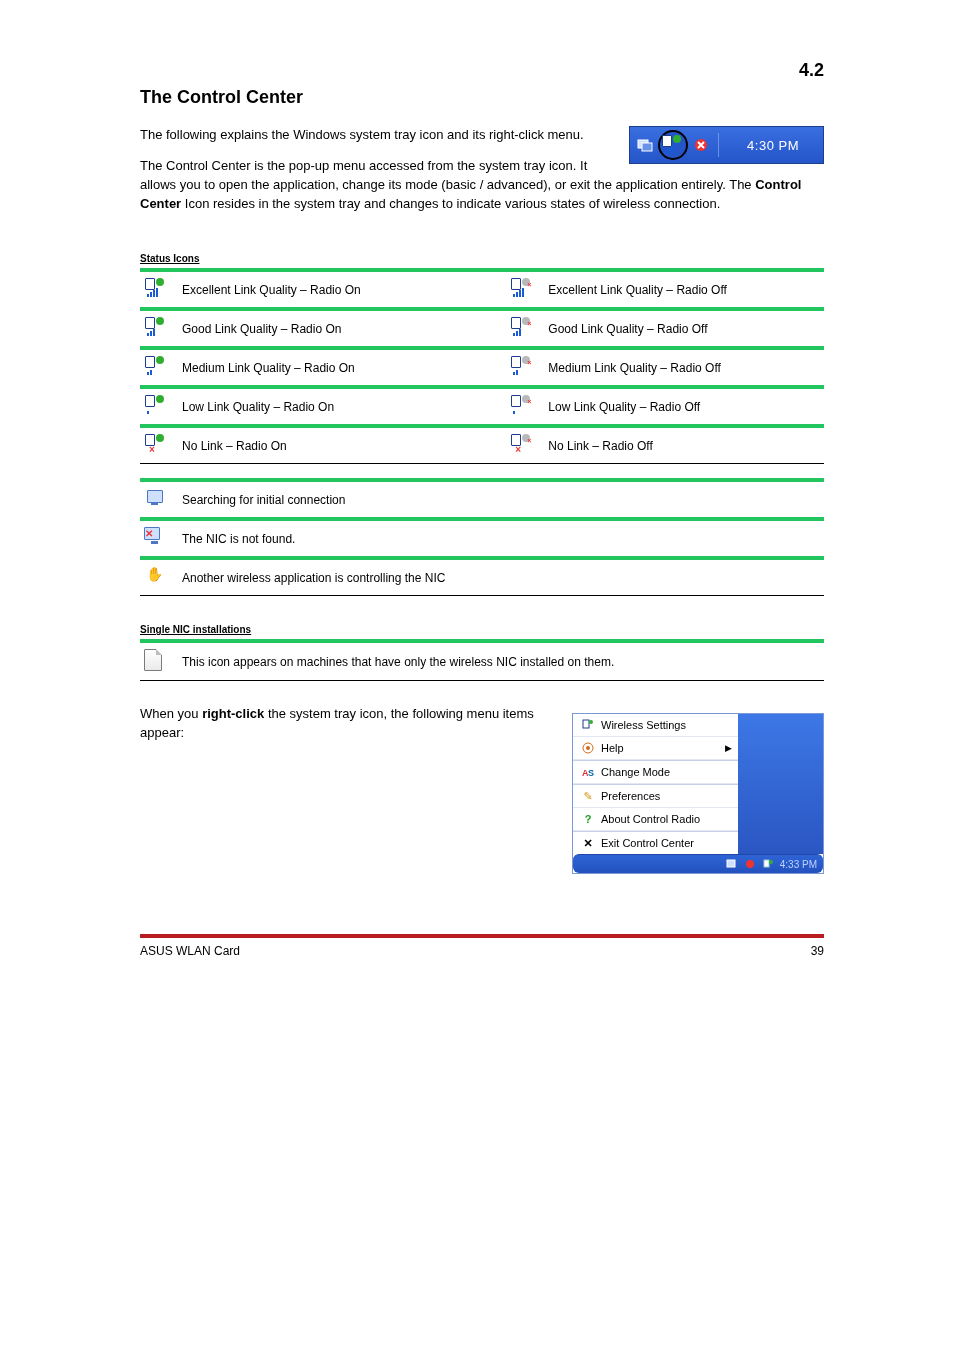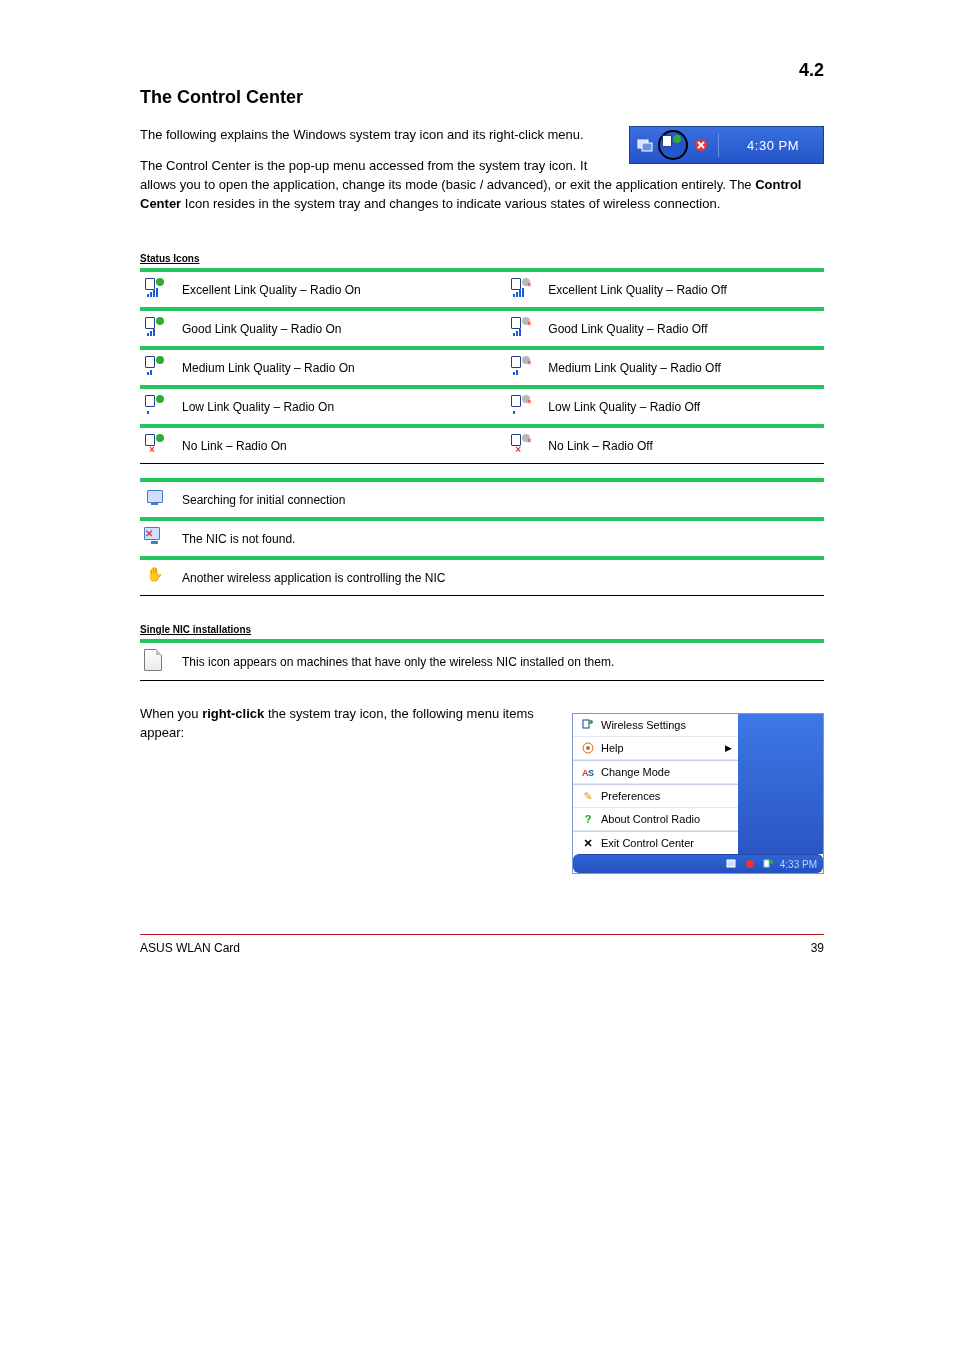--- a/index.html
+++ b/index.html
@@ -169,21 +169,21 @@
     background:linear-gradient(#2f64d6,#2351bd);
     height:18px;
     display:flex;align-items:center;justify-content:flex-end;
     color:#bcd0ff;font-size:10px;gap:6px;padding:0 6px;
     border-top:1px solid #1f47a8;
     border-radius:6px;
   }
   .menu-bottom .tic{width:12px;height:12px;display:inline-block;}
 
   .footer {
-    border-top:1px solid #b91c1c;
+    border-top:4px solid #b91c1c;
     margin-top:60px;
     padding-top:6px;
     display:flex;
     justify-content:space-between;
     font-size:12px;
     color:#000;
   }
 </style>
 </head>
 <body>

